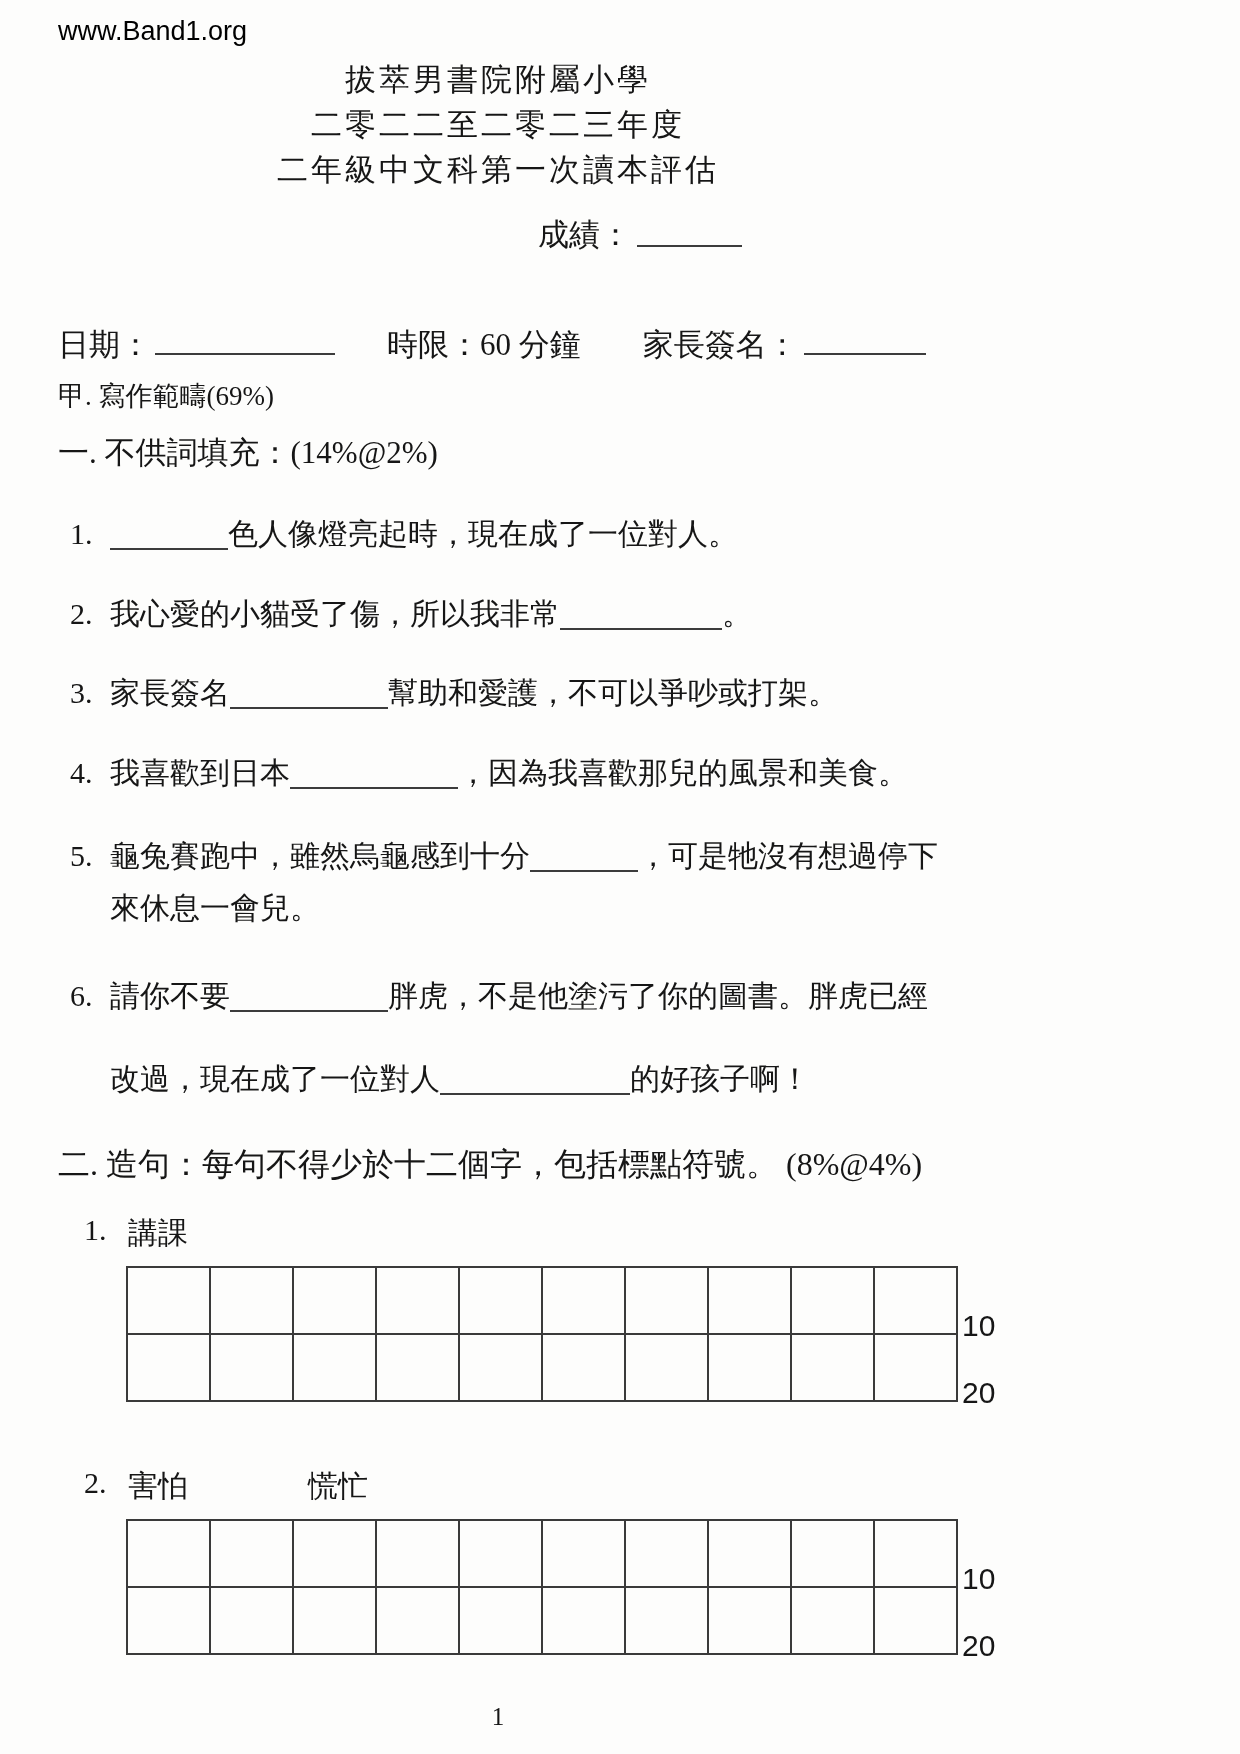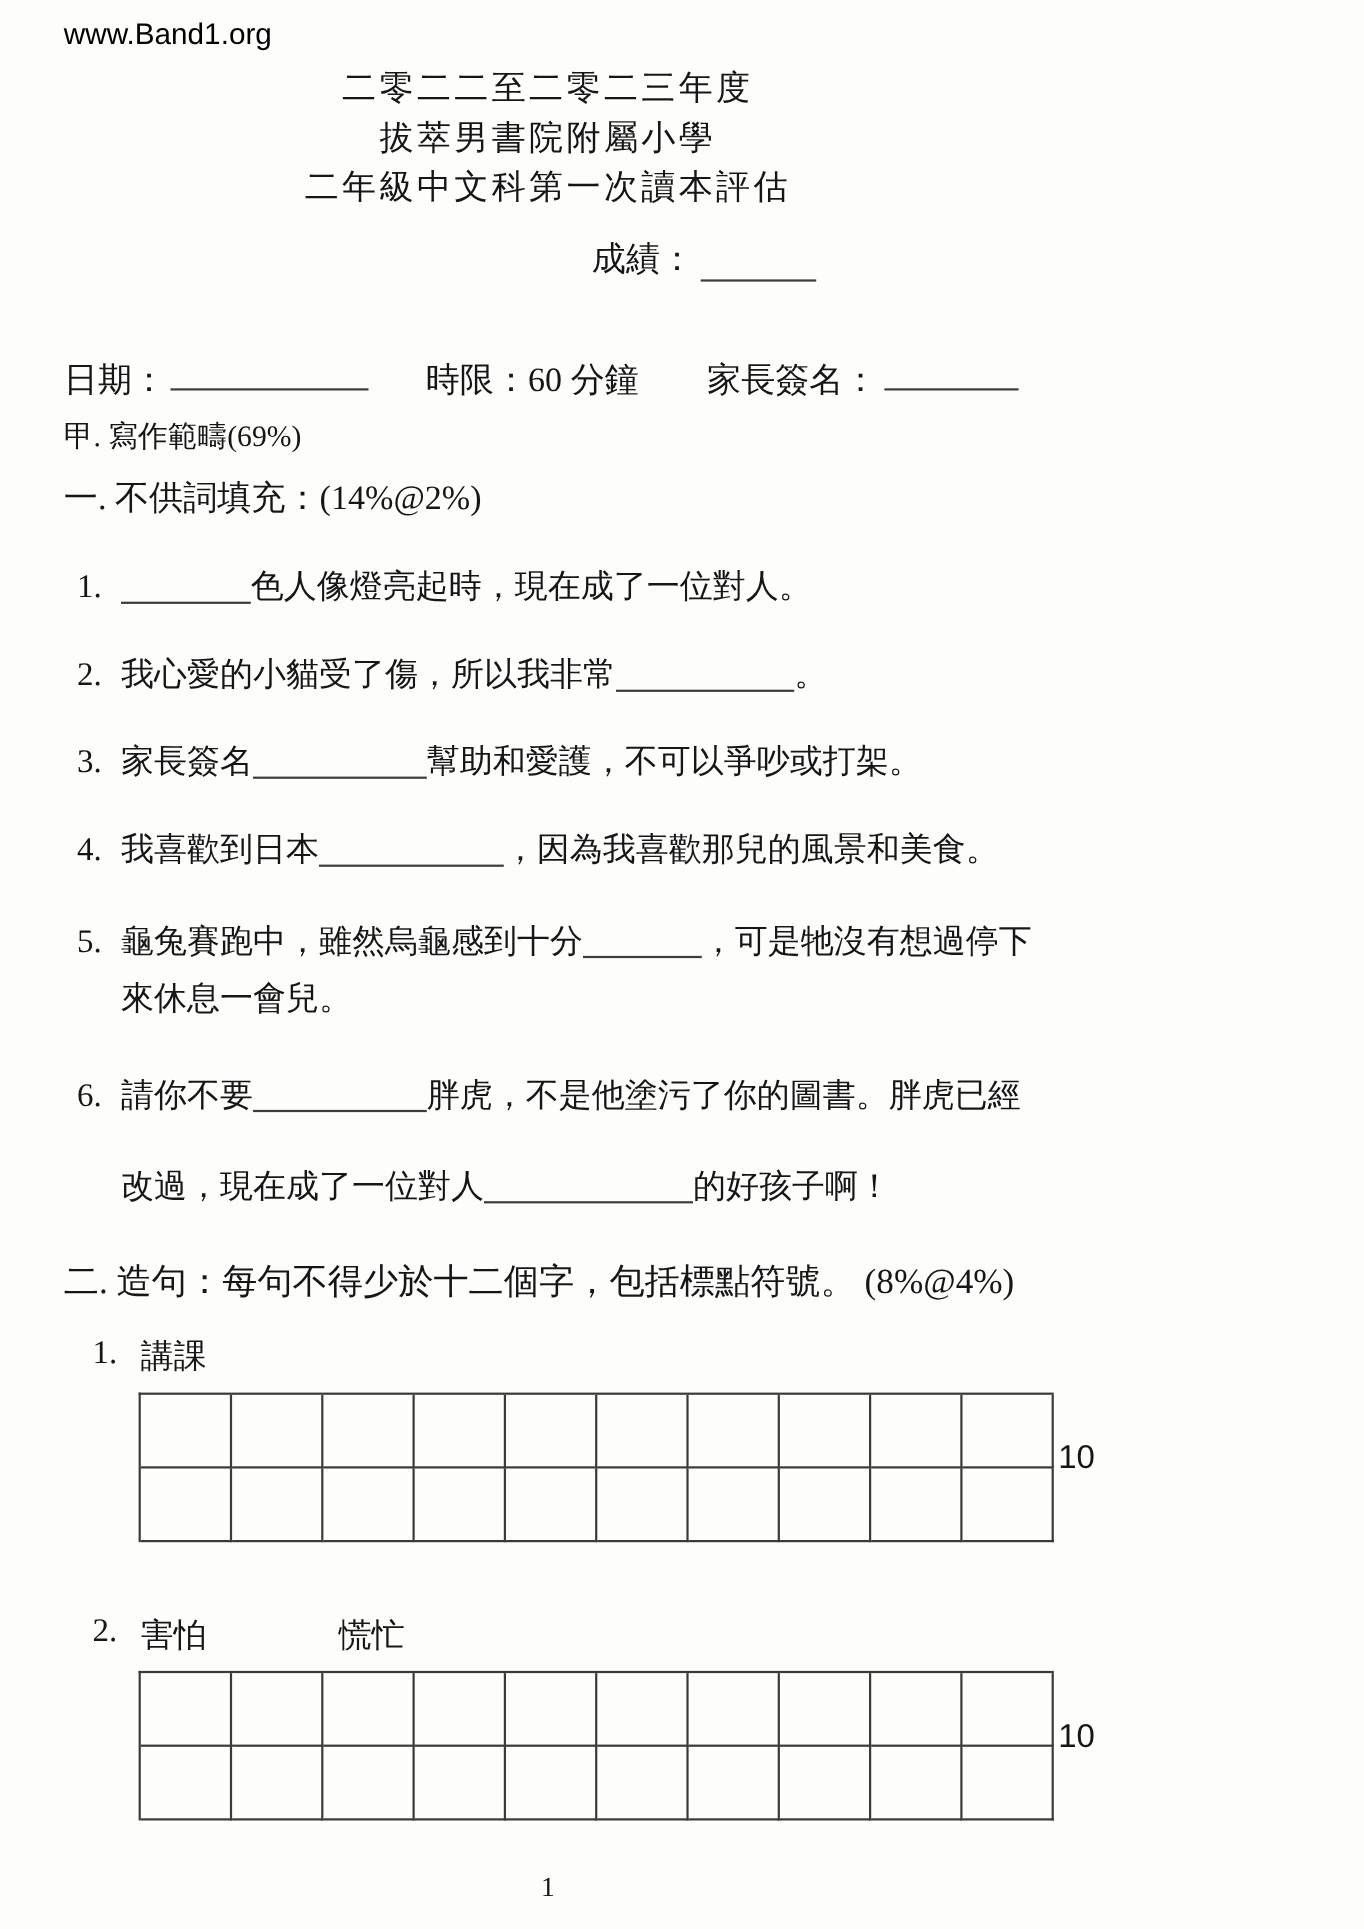--- a/index.html
+++ b/index.html
@@ -17,21 +17,21 @@
     overflow: hidden;
   }
   .watermark {
     font-family: "Liberation Sans", "DejaVu Sans", sans-serif;
     font-size: 27px; color: #000;
   }
   .exam-header { text-align: center; margin-top: 10px; font-size: 31px; line-height: 45px; letter-spacing: 3px; }
   .exam-header div { white-space: nowrap; }
 
   .score-row {
-    display: flex; justify-content: flex-end; align-items: flex-end;
+    display: flex; justify-content: flex-end; align-items: center;
     margin-top: 22px; font-size: 31px; padding-right: 196px;
   }
   .blank {
     display: inline-block;
     border-bottom: 2px solid #3c3c3c;
     height: 22px;
     vertical-align: -6px;
   }
   .score-blank { width: 105px; margin-left: 6px; }
 
@@ -71,39 +71,39 @@
   .grid-wrap { display: flex; margin-top: 12px; margin-left: 68px; }
   .char-grid { display: inline-block; border-top: 2px solid #3a3a3a; border-left: 2px solid #3a3a3a; }
   .grid-row { display: flex; }
   .grid-cell {
     width: 83px; height: 67px;
     border-right: 2px solid #3a3a3a;
     border-bottom: 2px solid #3a3a3a;
     box-sizing: border-box;
     background: transparent;
   }
-  .grid-labels { display: flex; margin-left: 4px; }
+  .grid-labels { display: flex; flex-direction: column; margin-left: 4px; }
   .grid-label {
     height: 67px; display: flex; align-items: flex-end;
     font-size: 30px; transform: translateY(10px);
     font-family: "Liberation Sans", "DejaVu Sans", sans-serif;
   }
 
   .page-number { text-align: center; margin-top: 48px; font-size: 25px; }
 </style>
 </head>
 <body>
 
 <div class="page">
 
   <div class="watermark">www.Band1.org</div>
 
   <header class="exam-header">
+    <div>拔萃男書院附屬小學</div>
     <div>二零二二至二零二三年度</div>
-    <div>拔萃男書院附屬小學</div>
     <div>二年級中文科第一次讀本評估</div>
   </header>
 
   <div class="score-row">
     <span>成績：</span>
     <span class="blank score-blank"></span>
   </div>
 
   <div class="info-row">
     <span>日期：</span>

